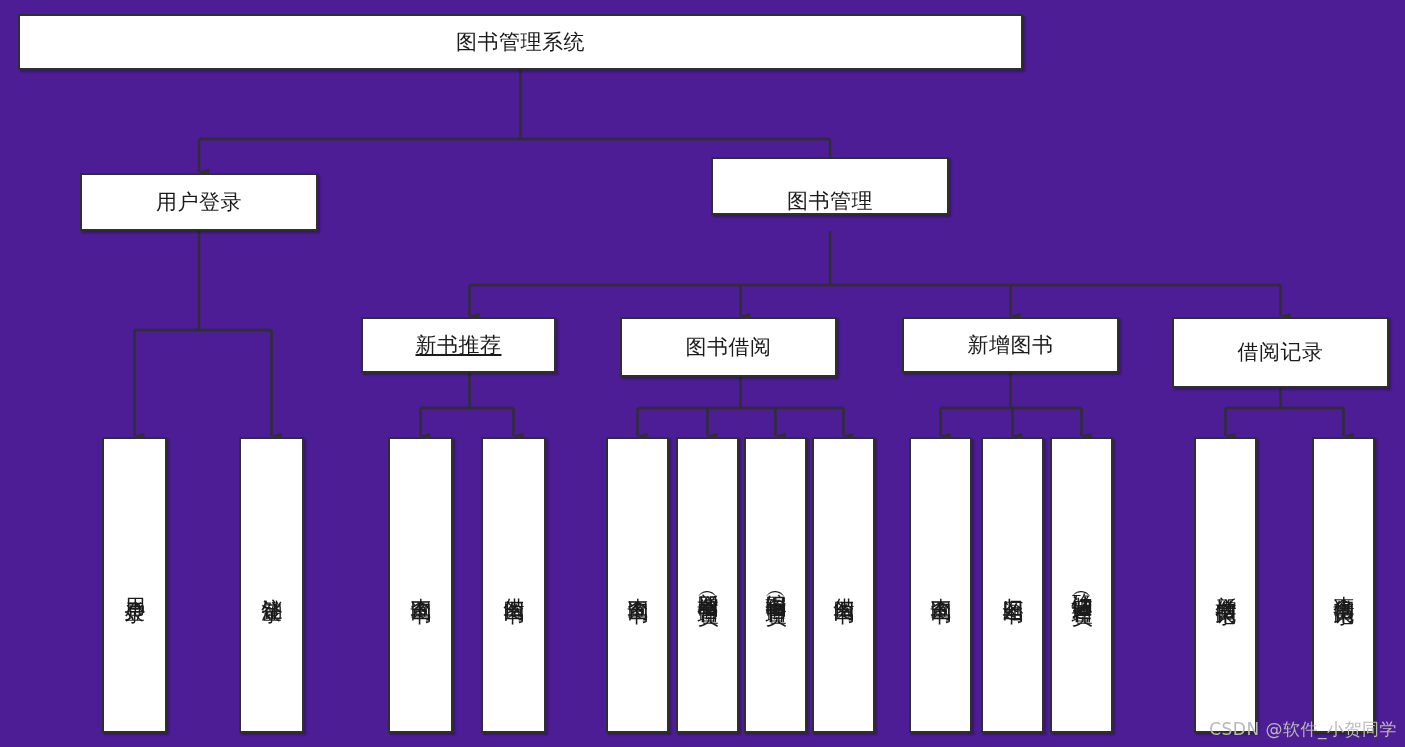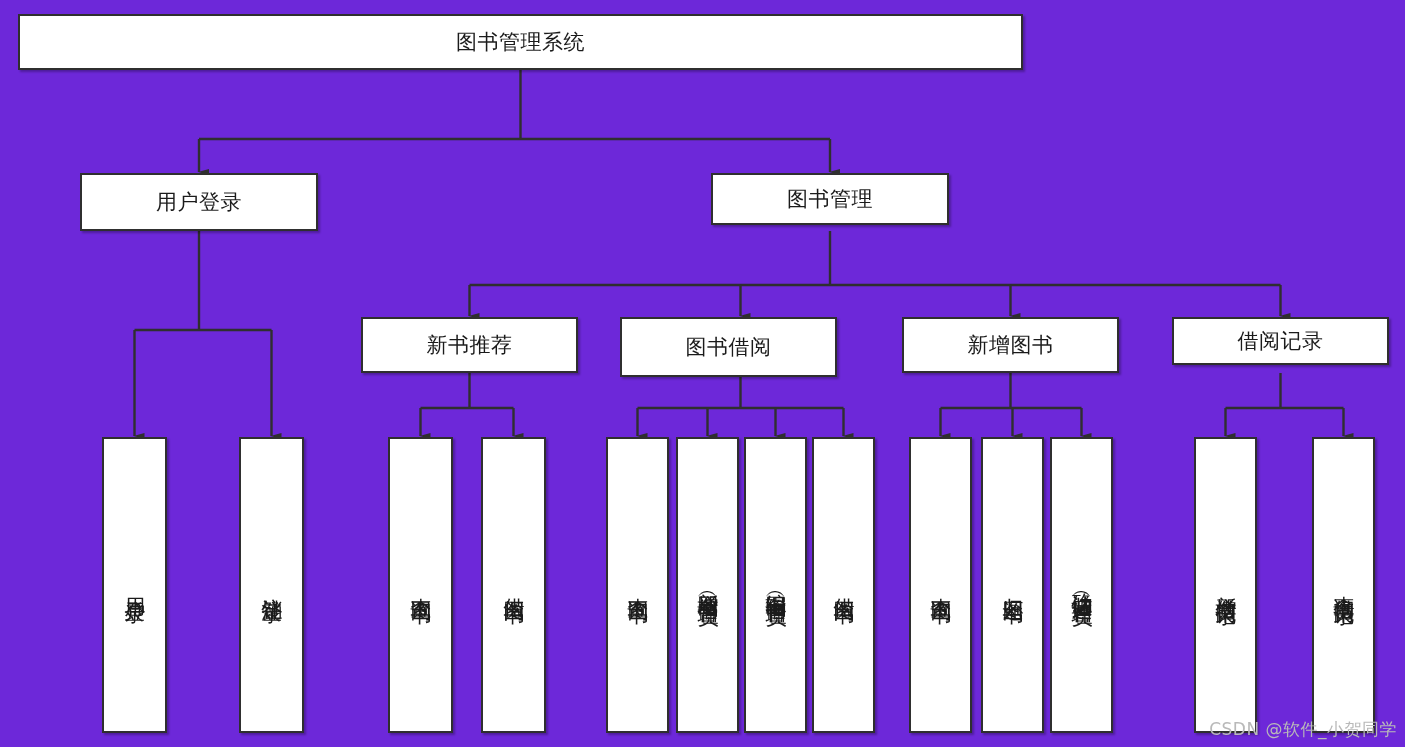--- a/index.html
+++ b/index.html
@@ -7,21 +7,21 @@
     padding: 0;
     background: #ffffff;
   }
   body {
     font-family: "DejaVu Sans", "Liberation Sans", sans-serif;
   }
   #canvas {
     position: relative;
     width: 1405px;
     height: 747px;
-    background: #6d28d9;
+    background: #4c1d95;
     overflow: hidden;
   }
   svg#wires {
     position: absolute;
     left: 0;
     top: 0;
     width: 1405px;
     height: 747px;
     pointer-events: none;
   }
@@ -119,33 +119,33 @@
       </g>
   </svg>
 
   <div id="nodes-layer">
       <div class="node horizontal" style="left: 18px; top: 14px; width: 1005px; height: 56px;">
         <span class="nlabel">图书管理系统</span>
       </div>
       <div class="node horizontal" style="left: 80px; top: 173px; width: 238px; height: 58px;">
         <span class="nlabel">用户登录</span>
       </div>
-      <div class="node horizontal" style="left: 711px; top: 173px; width: 238px; height: 52px;">
+      <div class="node horizontal" style="left: 711px; top: 157px; width: 238px; height: 58px; align-items: flex-end;">
         <span class="nlabel">图书管理</span>
       </div>
-      <div class="node horizontal" style="left: 361px; top: 317px; width: 217px; height: 56px;">
+      <div class="node horizontal" style="left: 361px; top: 317px; width: 195px; height: 56px; text-decoration: underline;">
         <span class="nlabel">新书推荐</span>
       </div>
       <div class="node horizontal" style="left: 620px; top: 317px; width: 217px; height: 60px;">
         <span class="nlabel">图书借阅</span>
       </div>
       <div class="node horizontal" style="left: 902px; top: 317px; width: 217px; height: 56px;">
         <span class="nlabel">新增图书</span>
       </div>
-      <div class="node horizontal" style="left: 1172px; top: 317px; width: 217px; height: 48px;">
+      <div class="node horizontal" style="left: 1172px; top: 317px; width: 217px; height: 71px;">
         <span class="nlabel">借阅记录</span>
       </div>
       <div class="node vertical" style="left: 102px; top: 437px; width: 65px; height: 296px;">
         <span class="nlabel">用户登录</span>
       </div>
       <div class="node vertical" style="left: 239px; top: 437px; width: 65px; height: 296px;">
         <span class="nlabel">注销登录</span>
       </div>
       <div class="node vertical" style="left: 388px; top: 437px; width: 65px; height: 296px;">
         <span class="nlabel">查询图书</span>

